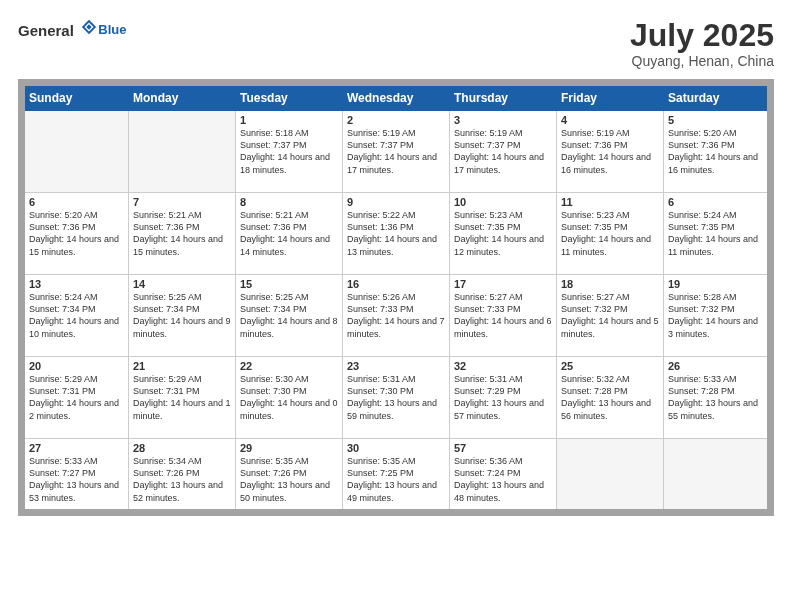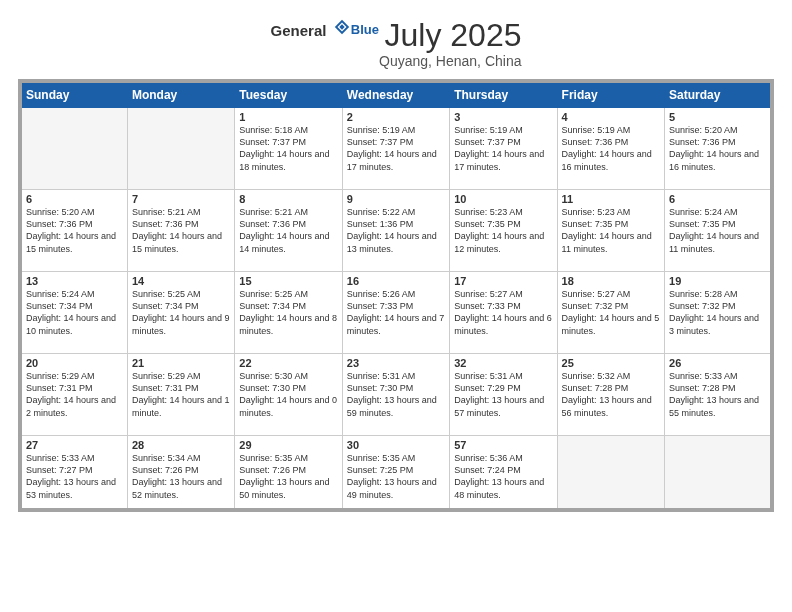--- a/index.html
+++ b/index.html
@@ -9,21 +9,20 @@
       width: 792px;
       height: 612px;
       overflow: hidden;
     }
     .page {
       width: 792px;
       height: 448px;
       padding: 18px 18px 12px 18px;
       display: flex;
       flex-direction: column;
-      align-items: center;
     }
     .header {
       display: flex;
       justify-content: space-between;
       align-items: flex-start;
       margin-bottom: 10px;
     }
     .logo {
       display: flex;
       align-items: center;
@@ -41,31 +40,31 @@
     .logo-icon {
       width: 18px;
       height: 18px;
       margin-left: 2px;
     }
     .title-block {
       text-align: right;
     }
     .month-title {
       font-size: 32px;
-      font-weight: normal;
+      font-weight: bold;
       color: #333;
       line-height: 1.1;
     }
     .location {
       font-size: 14px;
       color: #555;
     }
     .calendar {
       flex: 1;
-      border: 4px solid #a3a3a3;
+      border: 7px solid #a3a3a3;
       border-collapse: collapse;
       width: 100%;
       table-layout: fixed;
     }
     .calendar th {
       background-color: #1a5fa8;
       color: #fff;
       font-size: 12px;
       font-weight: bold;
       padding: 5px 4px;

